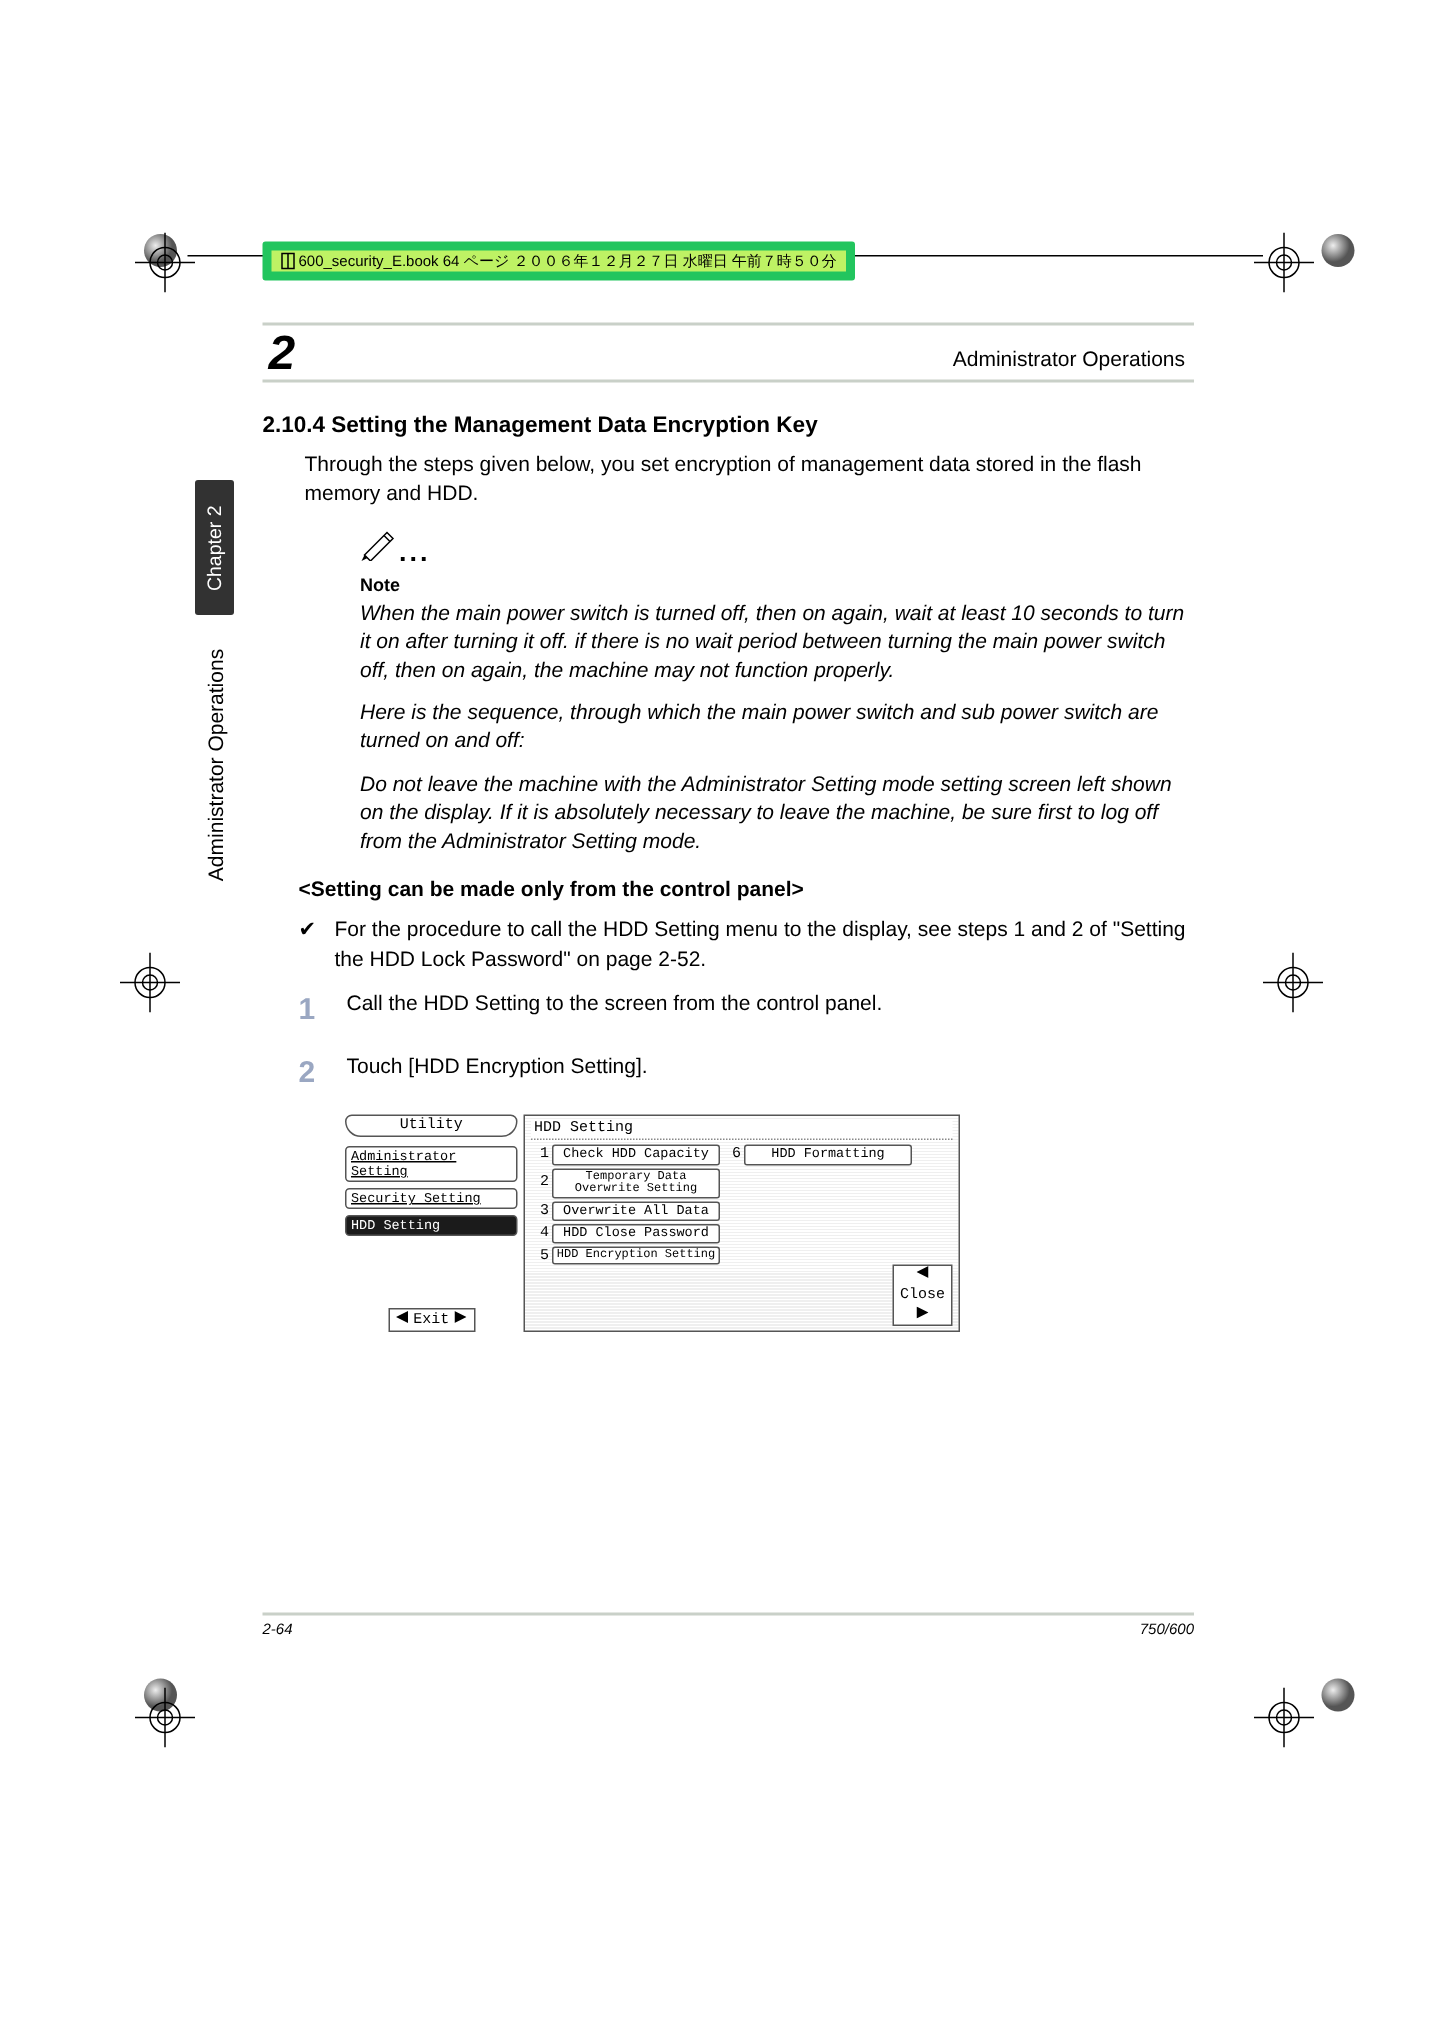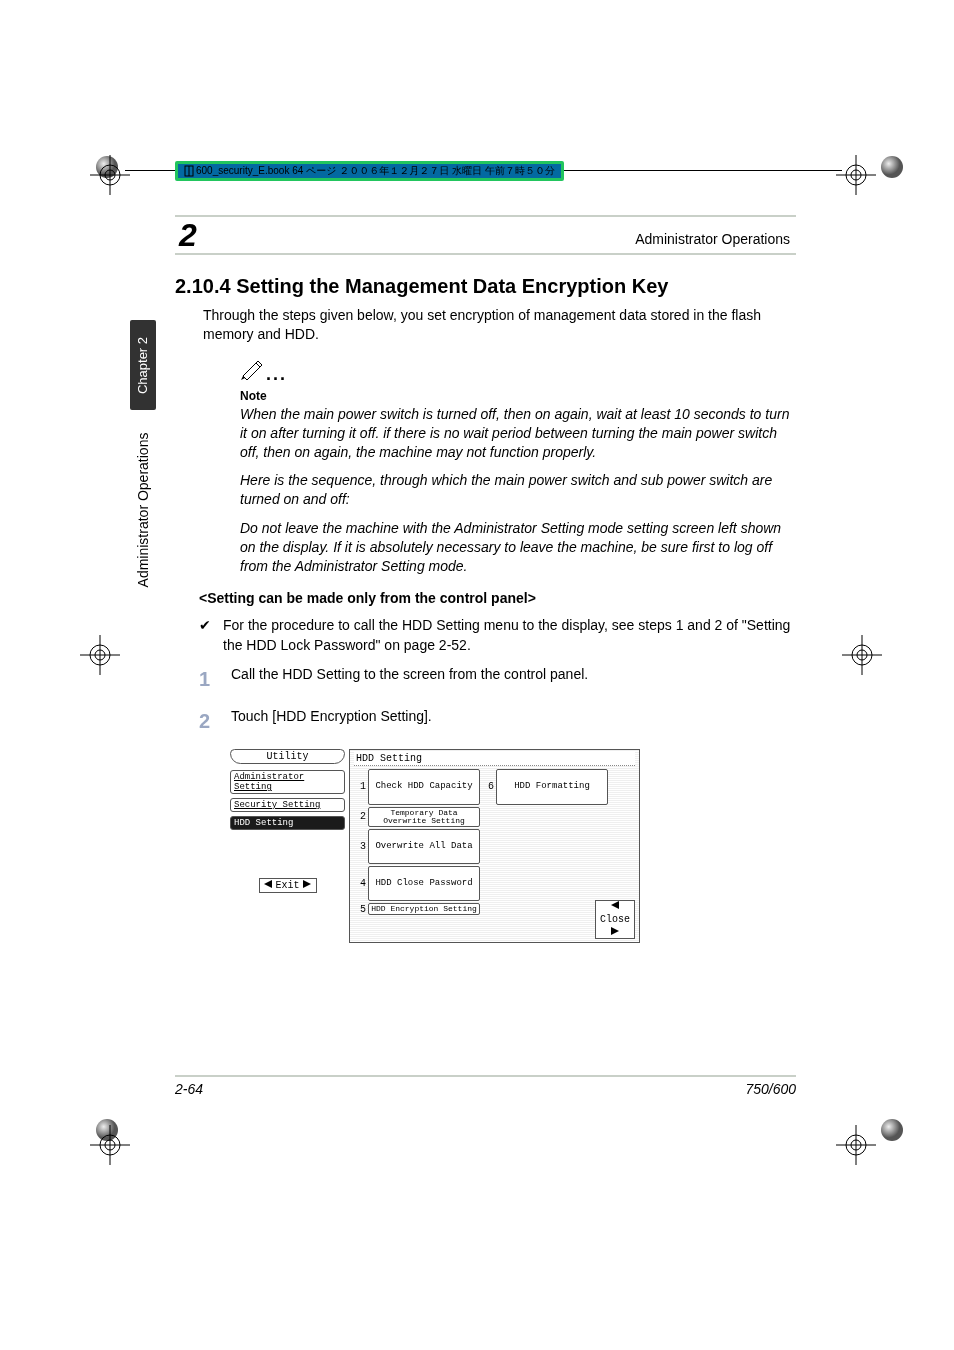--- a/index.html
+++ b/index.html
@@ -31,23 +31,23 @@
   .sphere-br { right: 50px; top: 1118px; }
 
   
   .page-topline {
     position: absolute;
     left: 125px; right: 112px; top: 170px;
     border-top: 1px solid #000;
   }
   .page-topline .label {
     position: absolute; top: -10px; left: 50px;
-    background: #0369a1; padding: 0 6px;
+    background: #bef264; padding: 0 6px;
     font-size: 10px; font-family: "MS Gothic","Hiragino Kaku Gothic Pro",sans-serif;
-    border: 3px solid #22c55e; border-radius: 2px;
+    border: 6px solid #22c55e; border-radius: 2px;
     display: flex; align-items: center; gap: 2px;
     white-space: nowrap;
   }
 
   
   .content {
     position: absolute;
     left: 175px;
     right: 158px;
     top: 215px;
@@ -67,21 +67,21 @@
     font-style: italic;
     line-height: 1;
     margin-left: 4px;
   }
   .section-name {
     font-size: 14px;
     margin-bottom: 4px;
     margin-right: 6px;
   }
 
-  .h2 { font-weight: bold; font-size: 20px; margin: 10px 0 8px; }
+  .h2 { font-weight: bold; font-size: 15px; margin: 10px 0 8px; }
   .body-text { font-size: 14px; margin-left: 28px; margin-bottom: 14px; line-height: 1.35; }
   .note-block { margin-left: 65px; }
   .note-icon { display: inline-block; margin-bottom: -6px; }
   .note-dots { font-weight: bold; letter-spacing: 2px; font-size: 18px; }
   .note-label { font-weight: bold; font-size: 12px; margin: 4px 0 2px; }
   .note-text { font-style: italic; font-size: 14px; line-height: 1.35; margin-bottom: 10px; }
   .subhead { font-weight: bold; font-size: 14px; margin: 14px 0 10px 24px; }
   .bullet-row { display: flex; margin-left: 24px; font-size: 14px; line-height: 1.4; margin-bottom: 10px; }
   .bullet-row .mark { width: 24px; flex: 0 0 24px; }
   .step-row { display: flex; margin-left: 24px; font-size: 14px; line-height: 1.4; margin-bottom: 14px; align-items: flex-start; }
@@ -129,35 +129,35 @@
     margin-top: 48px;
     border: 1px solid #555; background: #fff;
     text-align: center; padding: 1px 0; width: 58px;
     margin-left: auto; margin-right: auto;
     display: flex; align-items: center; justify-content: center; gap: 3px;
   }
   .panel-header { font-weight: normal; padding: 1px 2px; background: #fff; border-bottom: 1px dotted #888; margin-bottom: 2px; }
   .opt-grid { display: flex; flex-wrap: wrap; }
   .opt { display: flex; align-items: center; margin: 1px 2px; }
   .opt-n { width: 10px; text-align: right; margin-right: 2px; }
-  .opt-btn { border: 1px solid #555; background: #fff; padding: 12px 2px; border-radius: 2px; width: 112px; text-align: center; font-size: 9px; line-height: 1.05; }
+  .opt-btn { border: 1px solid #555; background: #fff; padding: 1px 2px; border-radius: 2px; width: 112px; text-align: center; font-size: 9px; line-height: 1.05; }
   .opt-btn.two { line-height: 1; font-size: 8px; padding: 1px; }
   .panel-close {
     position: absolute; right: 4px; bottom: 3px;
     border: 1px solid #555; background: #fff; padding: 0 4px;
     display: flex; align-items: center; gap: 2px; flex-direction: column;
   }
 
   
   .footer {
     position: absolute;
     left: 175px; right: 158px; top: 1075px;
     border-top: 2px solid #c9d0c8;
     display: flex; justify-content: space-between;
-    font-size: 14px; padding-top: 4px;
+    font-size: 10px; padding-top: 4px;
   }
   .footer .pn { font-style: italic; }
 
   .tri { display:inline-block; }
 
 </style>
 </head>
 <body>
 
 <div class="sphere sphere-tl"><svg width="24" height="24">

